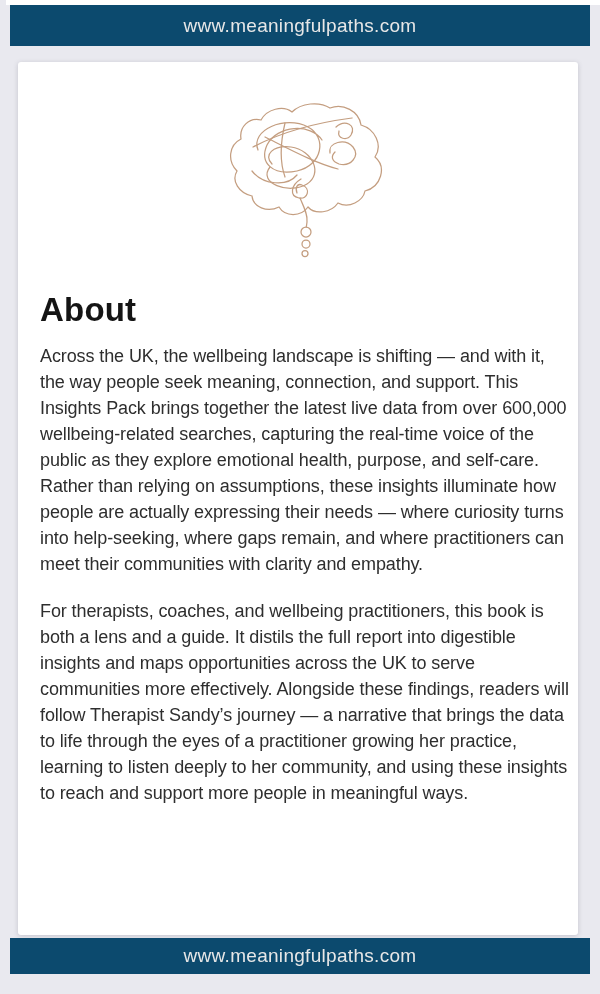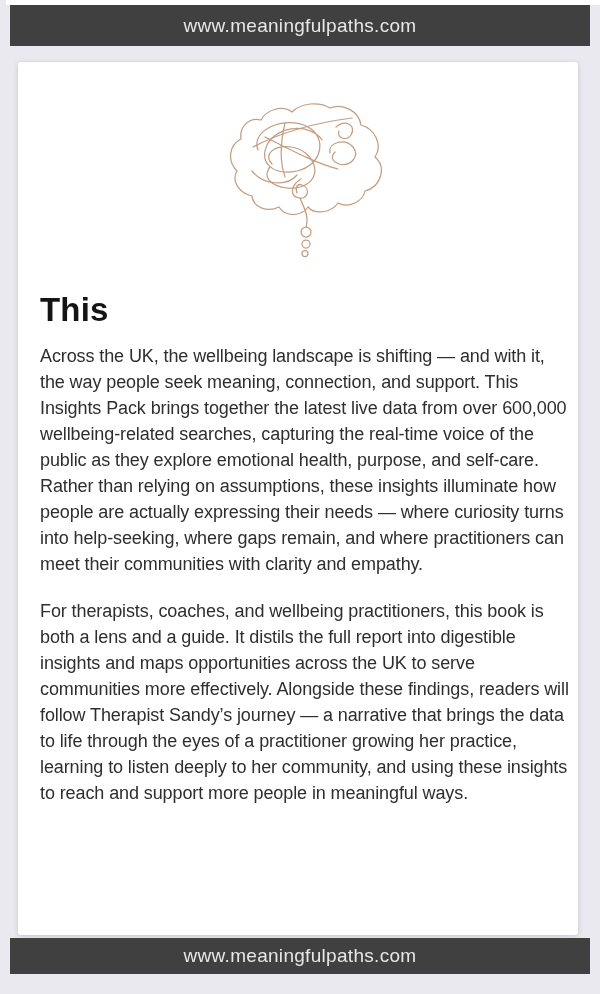--- a/index.html
+++ b/index.html
@@ -17,21 +17,21 @@
   .top-strip {
     position: absolute;
     top: 0; left: 6px; right: 0;
     height: 5px;
     background: #ffffff;
   }
   .bar {
     position: absolute;
     left: 10px; right: 10px;
     height: 41px;
-    background: #404040;
+    background: #0c4a6e;
     display: flex;
     align-items: center;
     justify-content: center;
   }
   .bar.header-bar { top: 5px; }
   .bar.footer-bar { top: 938px; height: 36px; }
   .bar-url {
     color: #e7e7e7;
     font-size: 19px;
     letter-spacing: 0.3px;
@@ -114,21 +114,21 @@
       <path d="M70 28 C66 45 64 65 70 82"></path>
 
       <path d="M86 84 C76 90 74 101 84 103 C93 105 96 93 87 90
                C82 88 80 93 82 98"></path>
       <path d="M85 103 C89 112 93 120 92 127 C91.7 129.5 91.4 131 91.3 132"></path>
       <circle cx="91" cy="137" r="5"></circle>
       <circle cx="91" cy="149" r="4"></circle>
       <circle cx="90" cy="158.5" r="3"></circle>
     </svg>
 
-    <h1 class="page-title">This</h1>
+    <h1 class="page-title">About</h1>
 
     <p class="body-paragraph">Across the UK, the wellbeing landscape is shifting — and with it, the way people seek meaning, connection, and support. This Insights Pack brings together the latest live data from over 600,000 wellbeing-related searches, capturing the real-time voice of the public as they explore emotional health, purpose, and self-care. Rather than relying on assumptions, these insights illuminate how people are actually expressing their needs — where curiosity turns into help-seeking, where gaps remain, and where practitioners can meet their communities with clarity and empathy.</p>
 
     <p class="body-paragraph">For therapists, coaches, and wellbeing practitioners, this book is both a lens and a guide. It distils the full report into digestible insights and maps opportunities across the UK to serve communities more effectively. Alongside these findings, readers will follow Therapist Sandy’s journey — a narrative that brings the data to life through the eyes of a practitioner growing her practice, learning to listen deeply to her community, and using these insights to reach and support more people in meaningful ways.</p>
 
   </div>
 
   <div class="bar footer-bar">
     <span class="bar-url">www.meaningfulpaths.com</span>
   </div>

